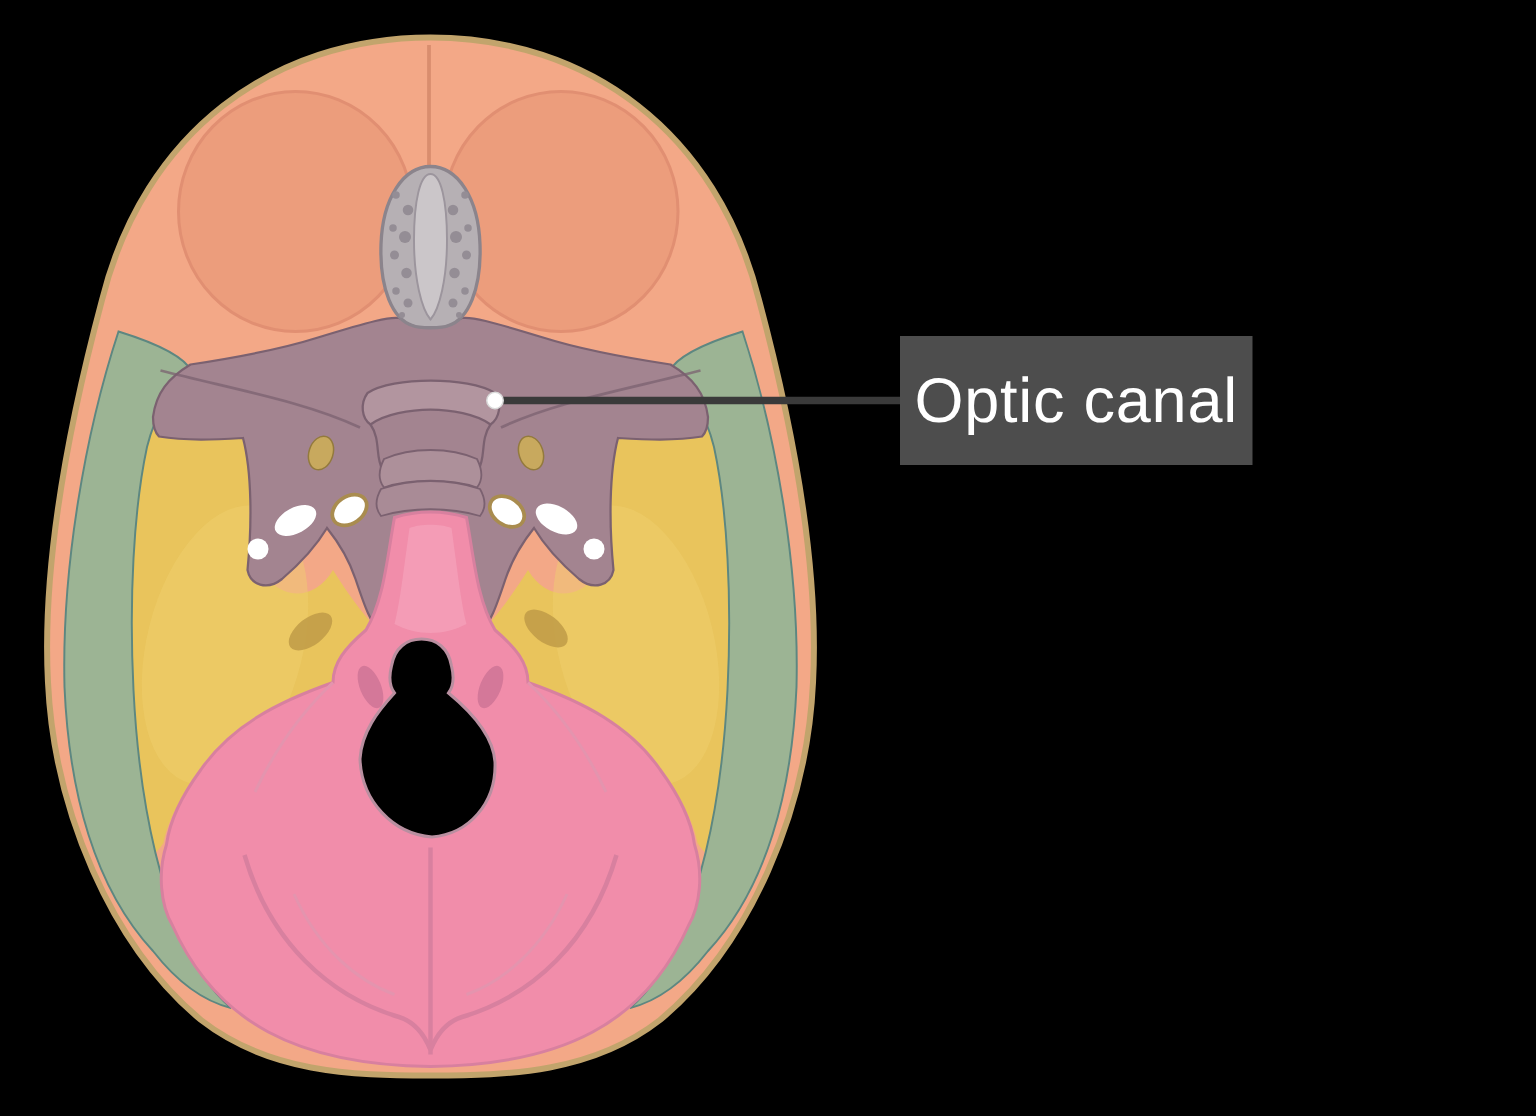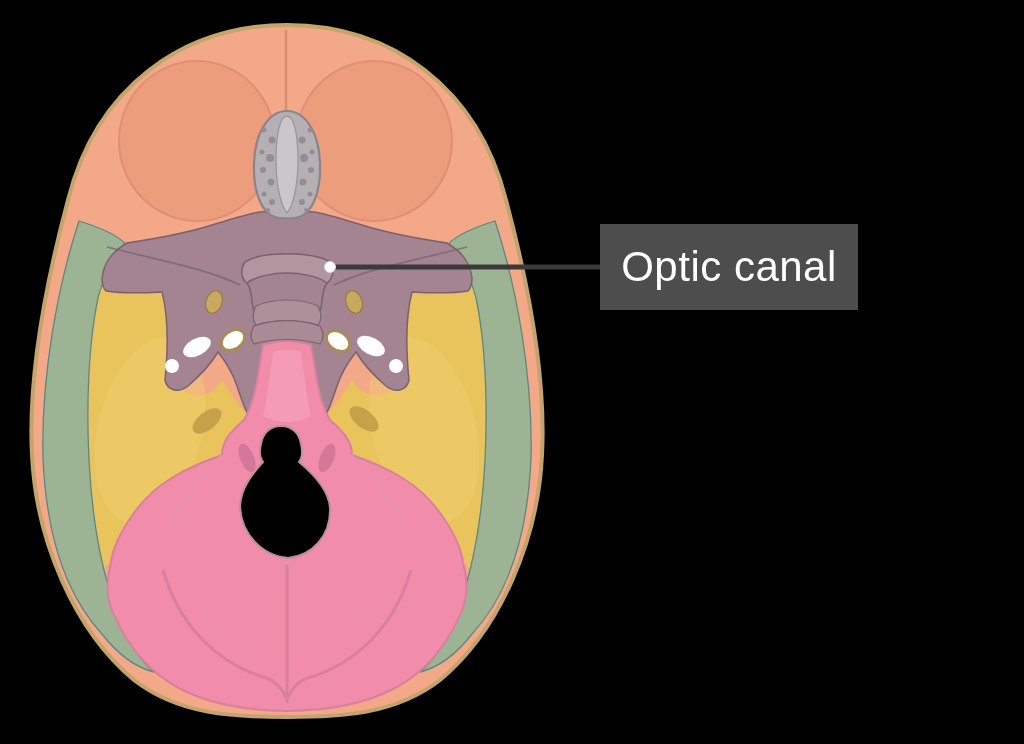--- a/index.html
+++ b/index.html
@@ -19,21 +19,21 @@
   }
   .stage svg {
     position: absolute;
     left: 0;
     top: 0;
   }
   .label-box {
     position: absolute;
     left: 600px;
     top: 224px;
-    width: 258px;
+    width: 235px;
     height: 86px;
     background: #4d4d4d;
     display: flex;
     align-items: center;
     justify-content: center;
     z-index: 5;
   }
   .label-box span {
     color: #ffffff;
     font-size: 42px;

